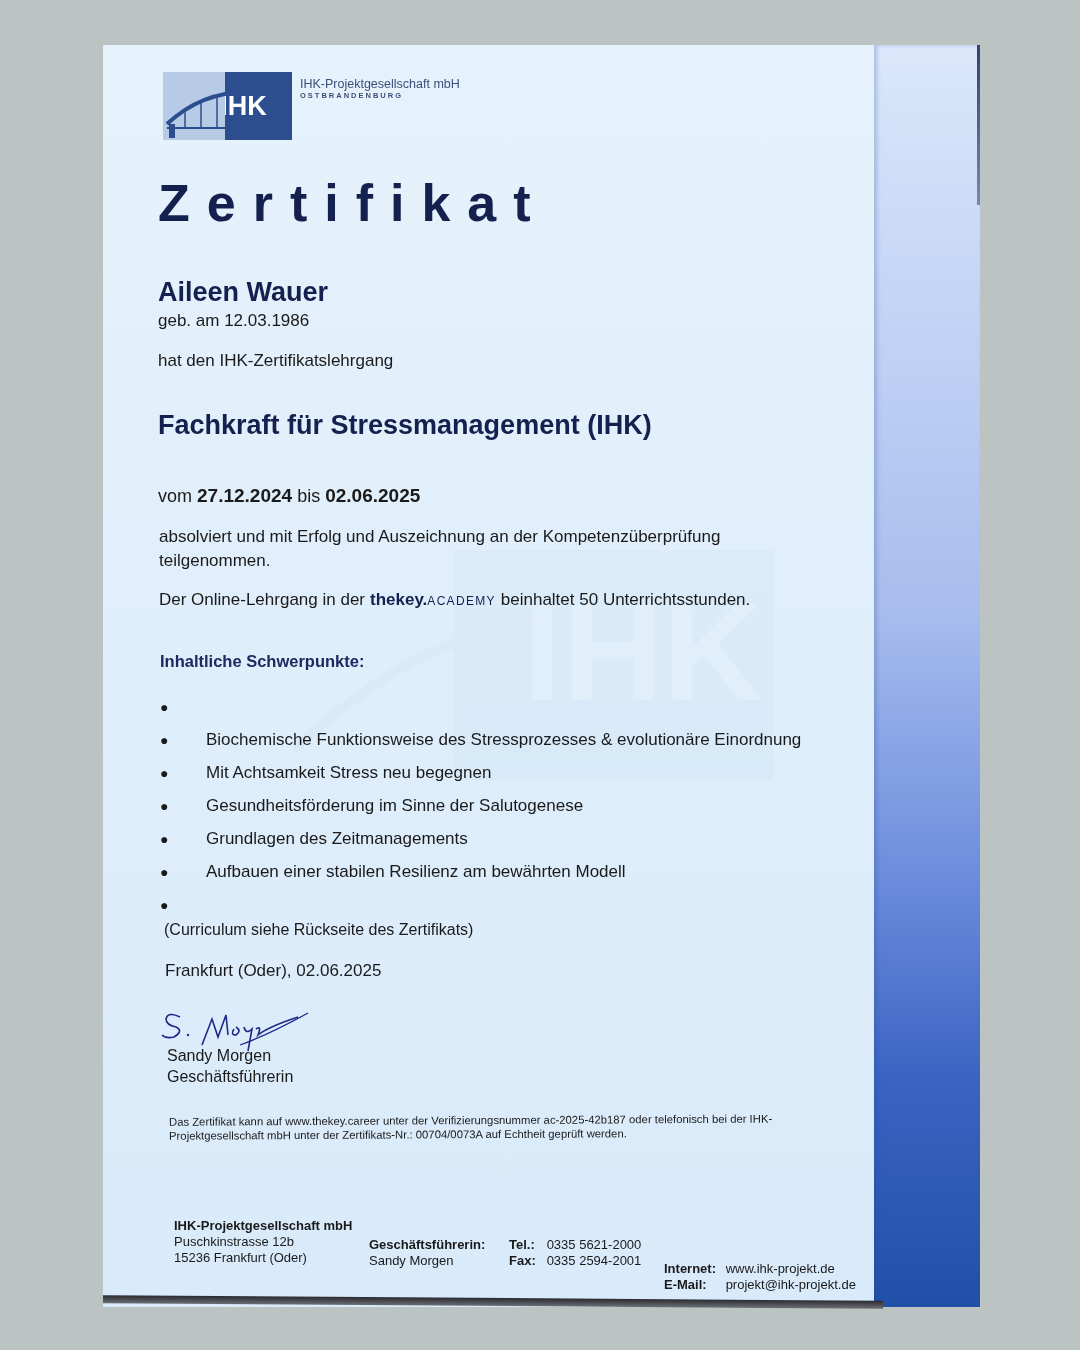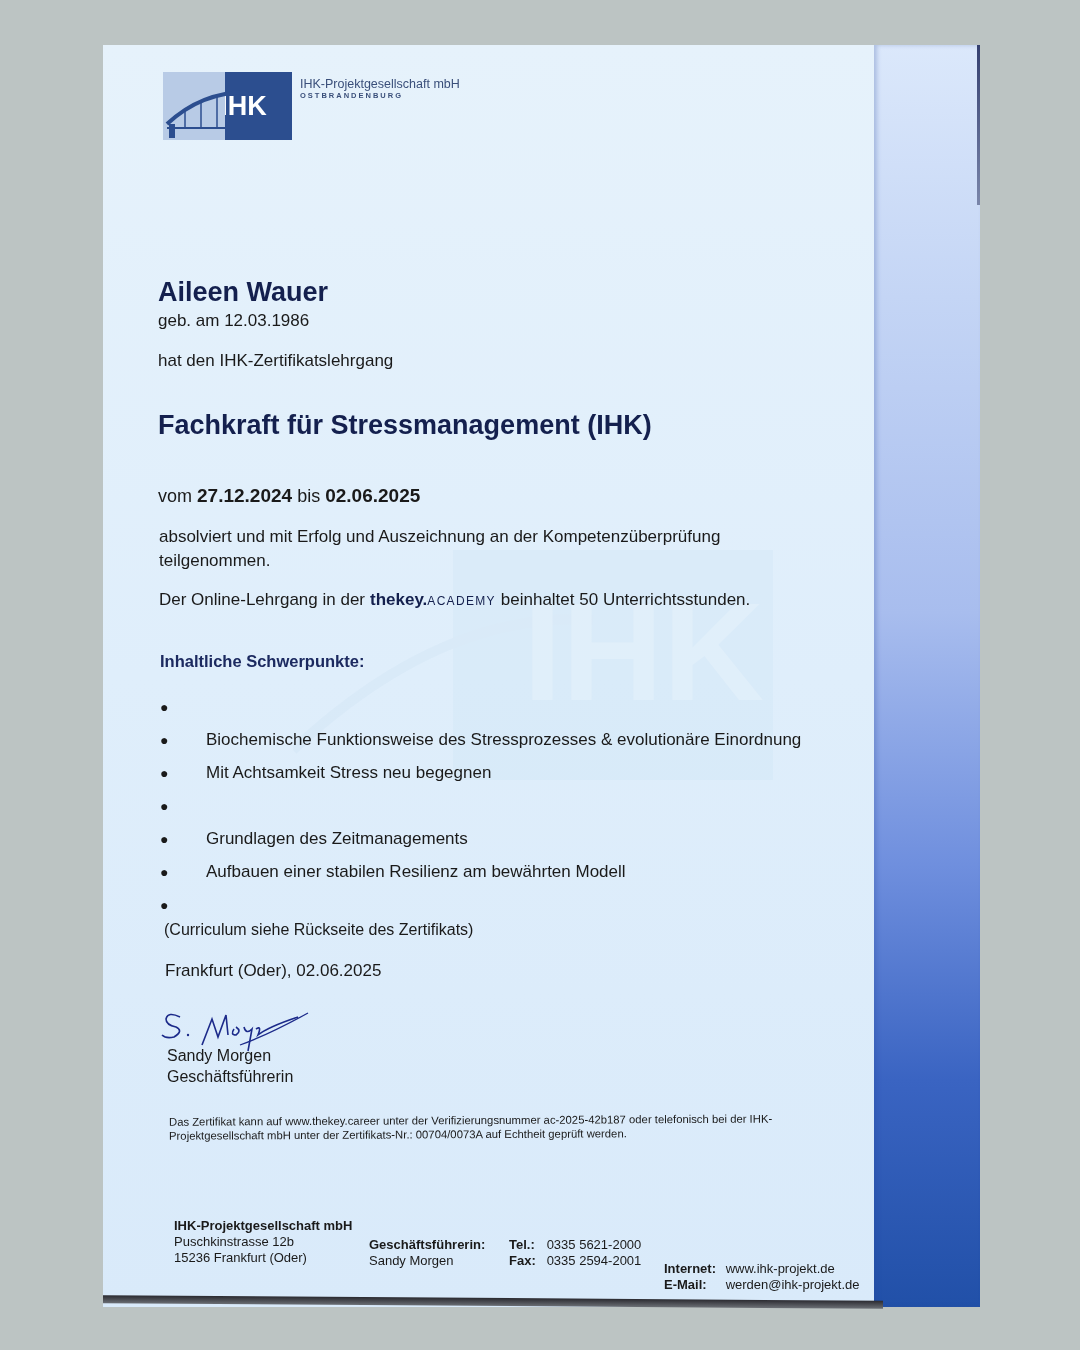--- a/index.html
+++ b/index.html
@@ -101,20 +101,21 @@
         <line x1="54" y1="23" x2="54" y2="56" stroke="#2c4e8f" stroke-width="1.5"></line>
         <rect x="6" y="52" width="6" height="14" fill="#2c4e8f"></rect>
       </svg>
     </div>
     <div class="logo-text">
       <div class="logo-name">IHK-Projektgesellschaft mbH</div>
       <div class="logo-region">OSTBRANDENBURG</div>
     </div>
   </div>
 
+  <div class="title">Zertifikat</div>
   <div class="name">Aileen Wauer</div>
   <div class="birth">geb. am 12.03.1986</div>
   <div class="intro">hat den IHK-Zertifikatslehrgang</div>
   <div class="course">Fachkraft für Stressmanagement (IHK)</div>
 
   <div class="period">
     <span>vom</span>
     <b>27.12.2024</b>
     <span>bis</span>
     <b>02.06.2025</b>
@@ -136,20 +137,21 @@
     <li>
         <span class="bullet">●</span>
         <span>Biochemische Funktionsweise des Stressprozesses &amp; evolutionäre Einordnung</span>
       </li>
     <li>
         <span class="bullet">●</span>
         <span>Mit Achtsamkeit Stress neu begegnen</span>
       </li>
     <li>
         <span class="bullet">●</span>
+        <span>Gesundheitsförderung im Sinne der Salutogenese</span>
       </li>
     <li>
         <span class="bullet">●</span>
         <span>Grundlagen des Zeitmanagements</span>
       </li>
     <li>
         <span class="bullet">●</span>
         <span>Aufbauen einer stabilen Resilienz am bewährten Modell</span>
       </li>
     <li>
@@ -186,18 +188,18 @@
     <div class="f-col2">
       <div><b>Geschäftsführerin:</b></div>
       <div>Sandy Morgen</div>
     </div>
     <div class="f-col3">
       <div class="f-row"><span class="f-lbl">Tel.:</span> <span>0335 5621-2000</span></div>
       <div class="f-row"><span class="f-lbl">Fax:</span> <span>0335 2594-2001</span></div>
     </div>
     <div class="f-col4">
       <div class="f-row"><span class="f-lbl">Internet:</span> <span>www.ihk-projekt.de</span></div>
-      <div class="f-row"><span class="f-lbl">E-Mail:</span> <span>werden@ihk-projekt.de</span></div>
+      <div class="f-row"><span class="f-lbl">E-Mail:</span> <span>projekt@ihk-projekt.de</span></div>
     </div>
   </div>
 </div>
 
 <div class="paper-shadow-bottom"></div>
 
 </body></html>

